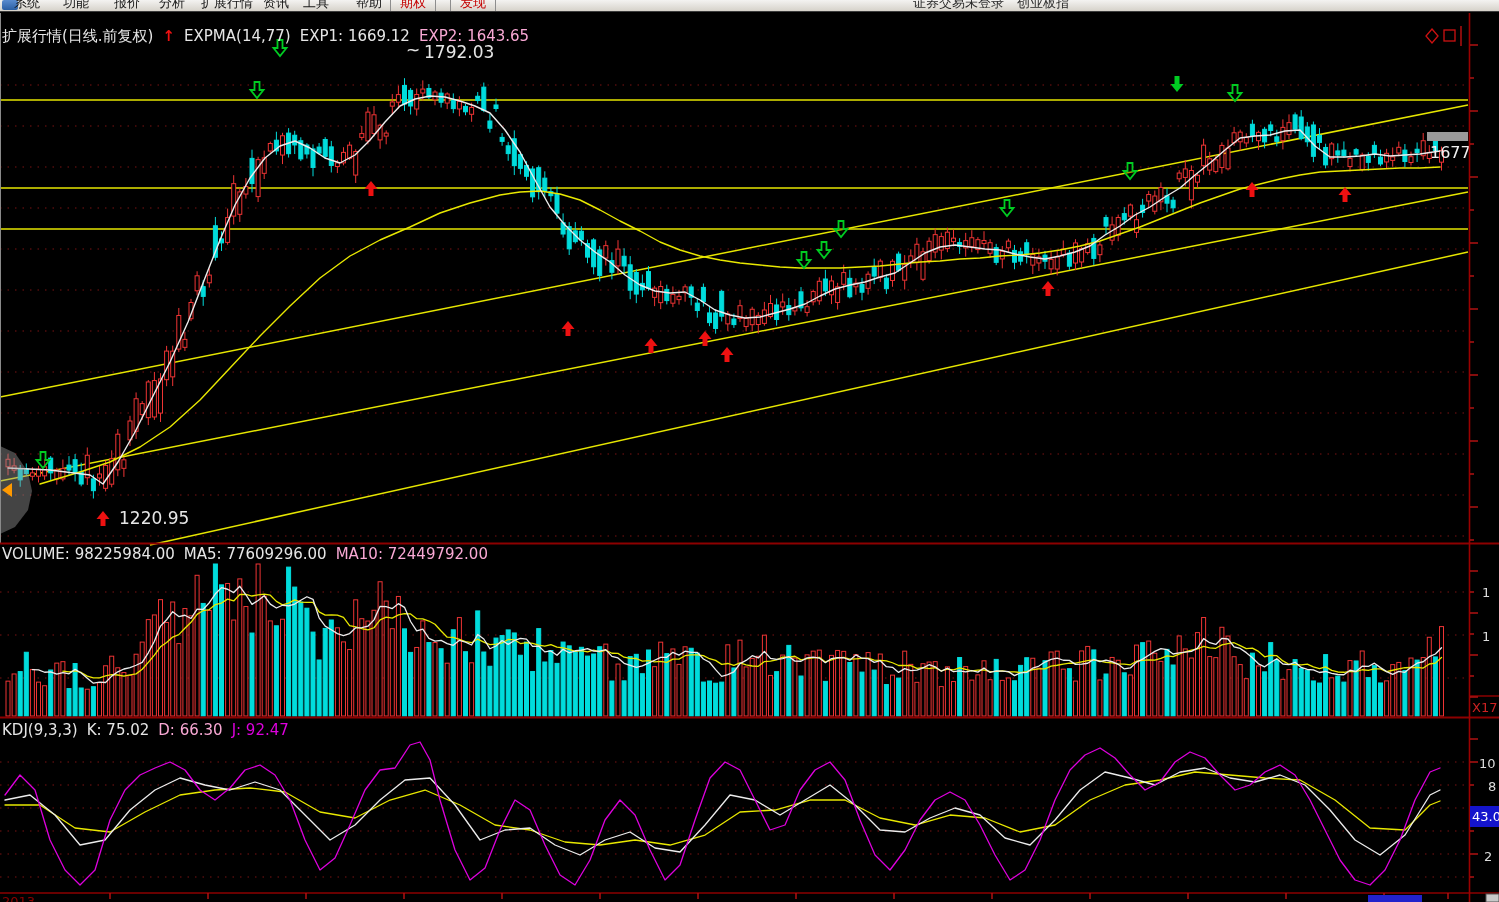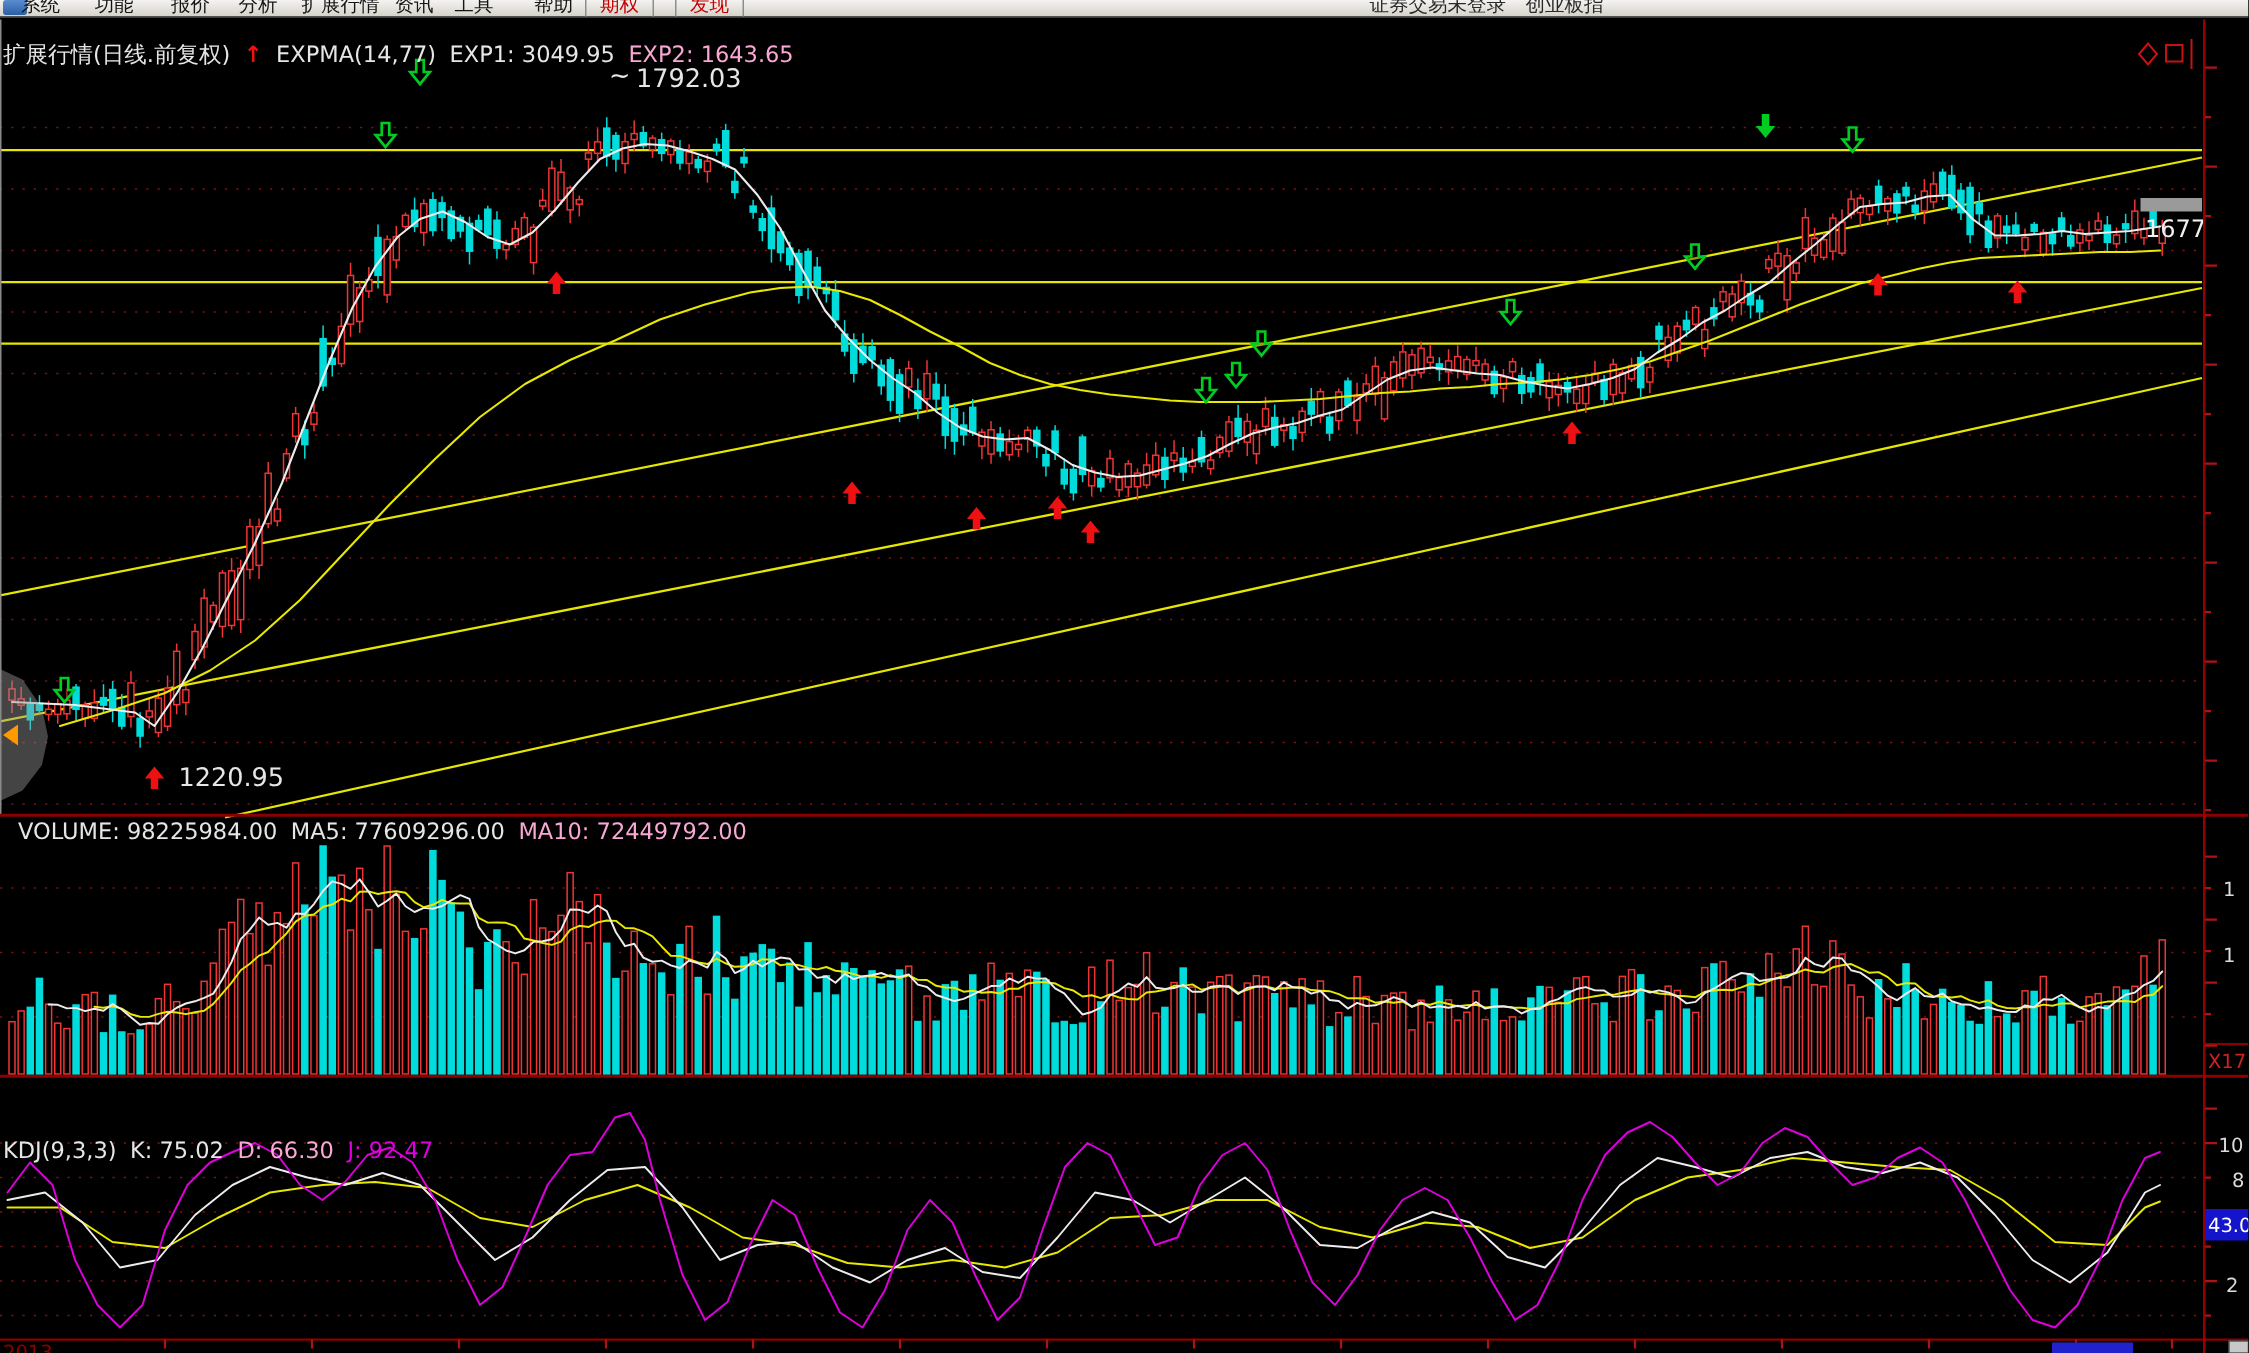--- a/index.html
+++ b/index.html
@@ -10,22 +10,22 @@
   #menubar{position:absolute;left:0;top:0;width:1499px;height:11px;overflow:hidden;
     background:linear-gradient(#f4f3f1,#d6d2ca);border-bottom:1px solid #3c3c3c;z-index:5;}
   #menubar .mi{position:absolute;top:-6px;font-size:13px;color:#151515;white-space:nowrap;cursor:default;}
   #menubar .mi.red{color:#c40000;border-left:1px solid #8d8d8d;border-right:1px solid #8d8d8d;padding:0 9px;}
   #menubar .mright{position:absolute;top:-6px;left:913px;font-size:13px;color:#2a2a2a;white-space:nowrap;}
   #menu-logo{position:absolute;left:2px;top:0;width:16px;height:10px;background:linear-gradient(#5a8ccf,#2b5fa3);border-radius:2px;}
   .hdr{position:absolute;z-index:4;font-size:15px;white-space:nowrap;letter-spacing:0;}
   .hdr span{margin-right:9px;}
   .w{color:#e6e6e6}.y{color:#f9a8d4}.m{color:#dd00dd}.r-arrow{color:#ee1111;font-weight:bold;}
   #hdr-main{left:2px;top:27px;}
-  #hdr-vol{left:12px;top:545px;}
-  #hdr-kdj{left:2px;top:721px;margin-top:37px;}
+  #hdr-vol{left:2px;top:545px;}
+  #hdr-kdj{left:2px;top:721px;}
 </style>
 </head>
 <body>
 
 <div id="stage">
 
   <svg id="chart-svg" width="1499" height="902">
       <g>
         <line x1="0" y1="85" x2="1468" y2="85" stroke="#7a1212" stroke-width="1" stroke-dasharray="1.5 6"></line>
         <line x1="0" y1="126" x2="1468" y2="126" stroke="#7a1212" stroke-width="1" stroke-dasharray="1.5 6"></line>
@@ -914,21 +914,21 @@
       <span class="mi" style="left: 159px;">分析</span>
       <span class="mi" style="left: 201px;">扩展行情</span>
       <span class="mi" style="left: 263px;">资讯</span>
       <span class="mi" style="left: 303px;">工具</span>
       <span class="mi" style="left: 356px;">帮助</span>
       <span class="mi red" style="left: 390px;">期权</span>
       <span class="mi red" style="left: 450px;">发现</span>
     </div>
 
   <div id="hdr-main" class="hdr">
-    <span class="w">扩展行情(日线.前复权)</span><span class="r-arrow">↑</span><span class="w">EXPMA(14,77)</span><span class="w">EXP1: 3049.95</span><span class="y">EXP2: 1643.65</span>
+    <span class="w">扩展行情(日线.前复权)</span><span class="r-arrow">↑</span><span class="w">EXPMA(14,77)</span><span class="w">EXP1: 1669.12</span><span class="y">EXP2: 1643.65</span>
   </div>
 
   <div id="hdr-vol" class="hdr">
     <span class="w">VOLUME: 98225984.00</span><span class="w">MA5: 77609296.00</span><span class="y">MA10: 72449792.00</span>
   </div>
 
   <div id="hdr-kdj" class="hdr">
     <span class="w">KDJ(9,3,3)</span><span class="w">K: 75.02</span><span class="y">D: 66.30</span><span class="m">J: 92.47</span>
   </div>
 

